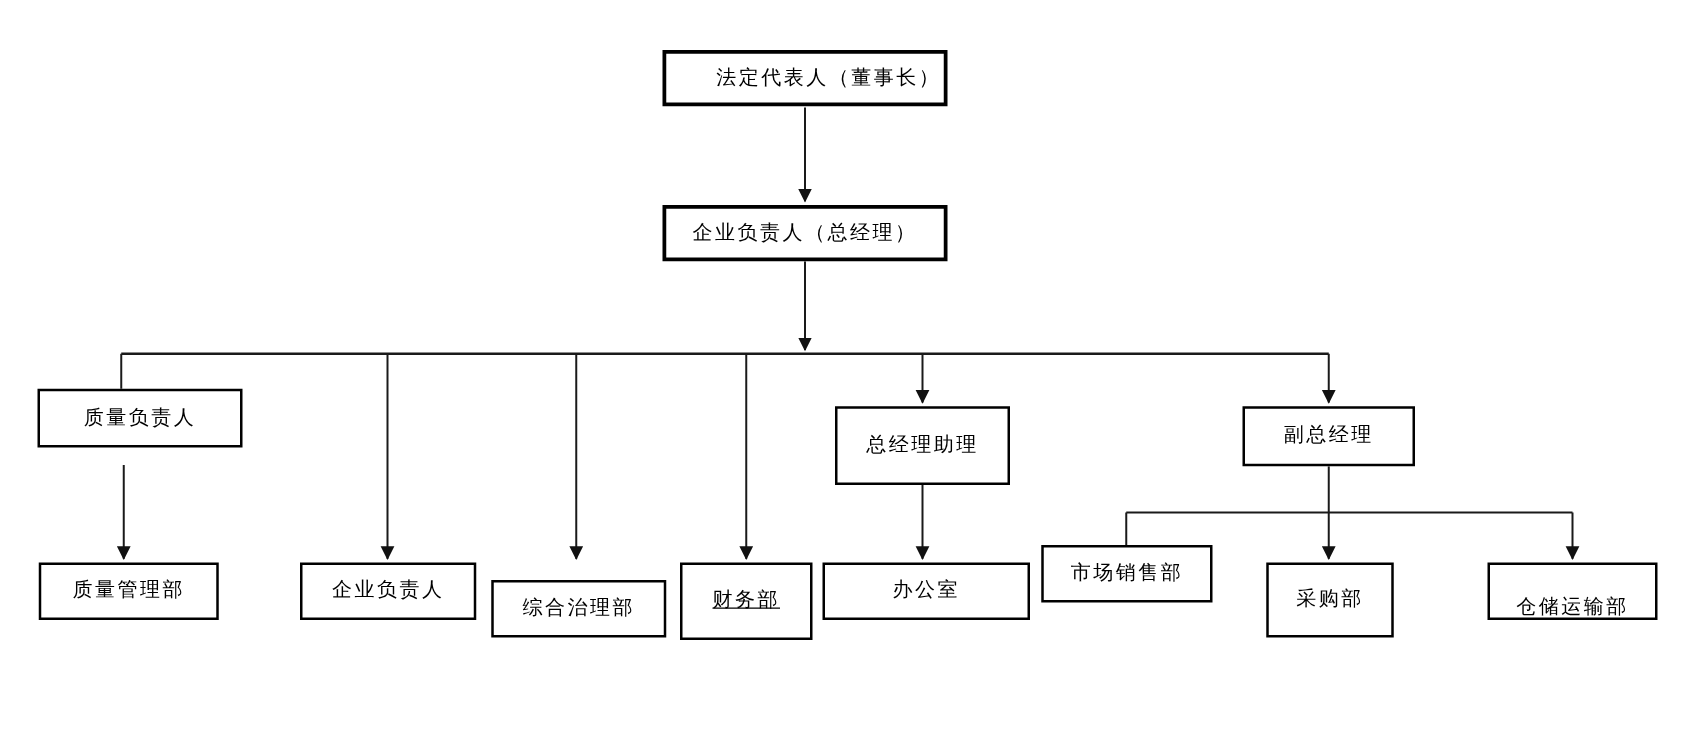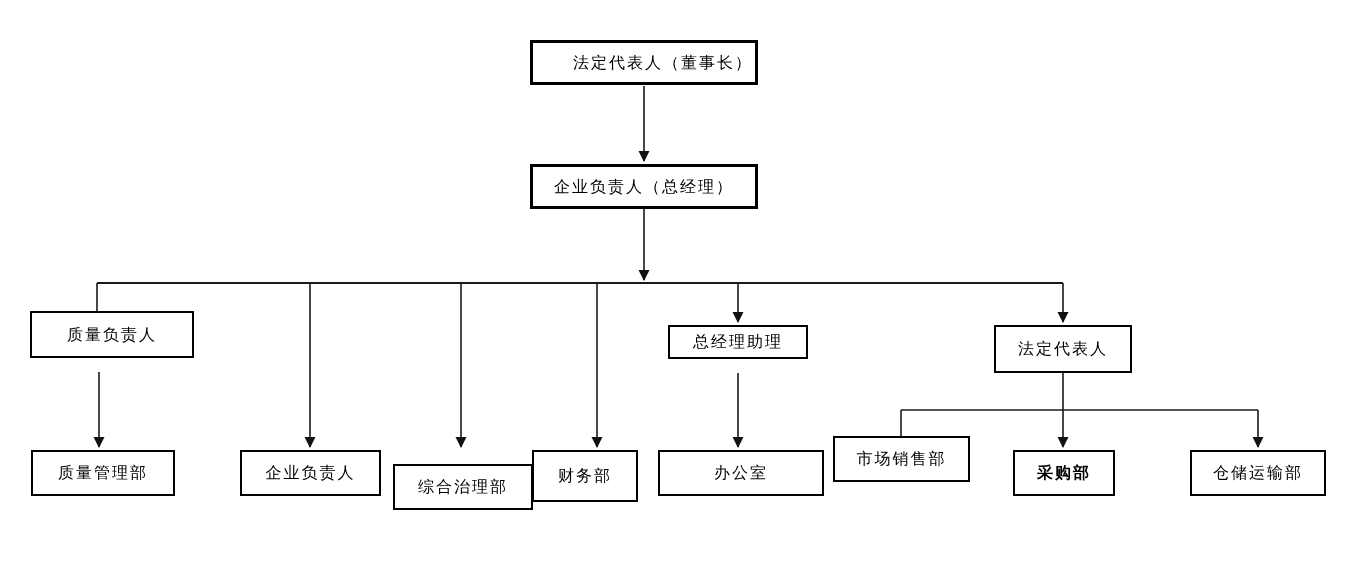--- a/index.html
+++ b/index.html
@@ -28,30 +28,30 @@
     font-size: 16px;
     letter-spacing: 2px;
     color: #000000;
     white-space: nowrap;
     line-height: 1;
   }
   .node.lvl-top { border-width: 3px; }
   #n-chairman      { left: 530px;  top: 40px;  width: 228px; height: 45px; padding-left: 38px; }
   #n-gm            { left: 530px;  top: 164px; width: 228px; height: 45px; }
   #n-quality-lead  { left: 30px;   top: 311px; width: 164px; height: 47px; }
-  #n-gm-assistant  { left: 668px;  top: 325px; width: 140px; height: 34px; }
+  #n-gm-assistant  { left: 668px;  top: 325px; width: 140px; height: 63px; }
   #n-deputy-gm     { left: 994px;  top: 325px; width: 138px; height: 48px; }
   #n-quality-mgmt  { left: 31px;   top: 450px; width: 144px; height: 46px; }
   #n-retail        { left: 240px;  top: 450px; width: 141px; height: 46px; }
   #n-comprehensive { left: 393px;  top: 450px; width: 140px; height: 46px; margin-top: 14px; }
-  #n-finance       { left: 532px;  top: 450px; width: 106px; height: 52px; }
+  #n-finance       { left: 544px;  top: 450px; width: 106px; height: 62px; text-decoration: underline; }
   #n-office        { left: 658px;  top: 450px; width: 166px; height: 46px; }
   #n-market        { left: 833px;  top: 436px; width: 137px; height: 46px; }
-  #n-purchasing    { left: 1013px; top: 450px; width: 102px; height: 46px; font-weight: bold; }
-  #n-warehouse     { left: 1190px; top: 450px; width: 136px; height: 46px; }
+  #n-purchasing    { left: 1013px; top: 450px; width: 102px; height: 60px; }
+  #n-warehouse     { left: 1190px; top: 450px; width: 136px; height: 46px; align-items: flex-end; }
 </style>
 </head>
 <body>
 
 <div class="canvas">
 
   <svg class="connectors" width="1358" height="586" viewBox="0 0 1358 586" xmlns="http://www.w3.org/2000/svg">
     <defs>
       <marker id="arrowhead" viewBox="0 0 12 12" refX="10" refY="6" markerWidth="12" markerHeight="12" orient="auto" markerUnits="userSpaceOnUse">
         <path d="M0,0.5 L11,6 L0,11.5 Z" fill="#111111"></path>
@@ -91,21 +91,21 @@
     <span>企业负责人（总经理）</span>
   </div>
 
   <div class="node" id="n-quality-lead">
     <span>质量负责人</span>
   </div>
   <div class="node" id="n-gm-assistant">
     <span>总经理助理</span>
   </div>
   <div class="node" id="n-deputy-gm">
-    <span>法定代表人</span>
+    <span>副总经理</span>
   </div>
 
   <div class="node" id="n-quality-mgmt">
     <span>质量管理部</span>
   </div>
   <div class="node" id="n-retail">
     <span>企业负责人</span>
   </div>
   <div class="node" id="n-comprehensive">
     <span>综合治理部</span>

